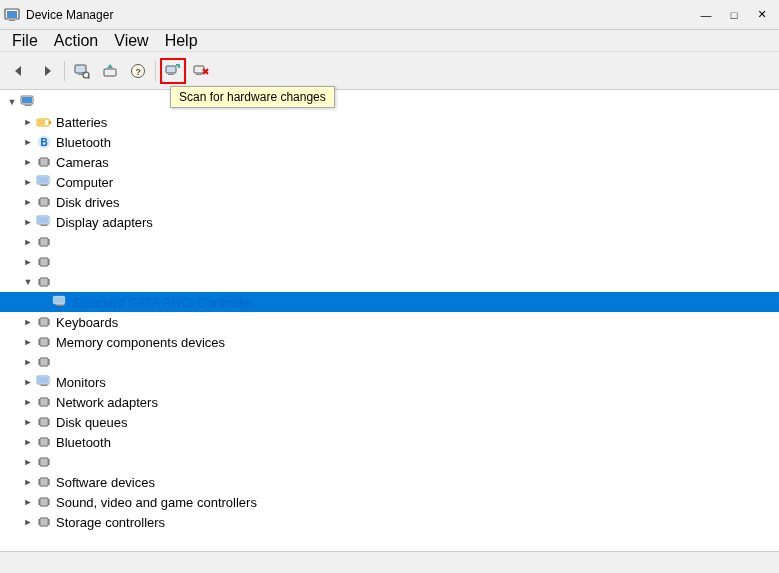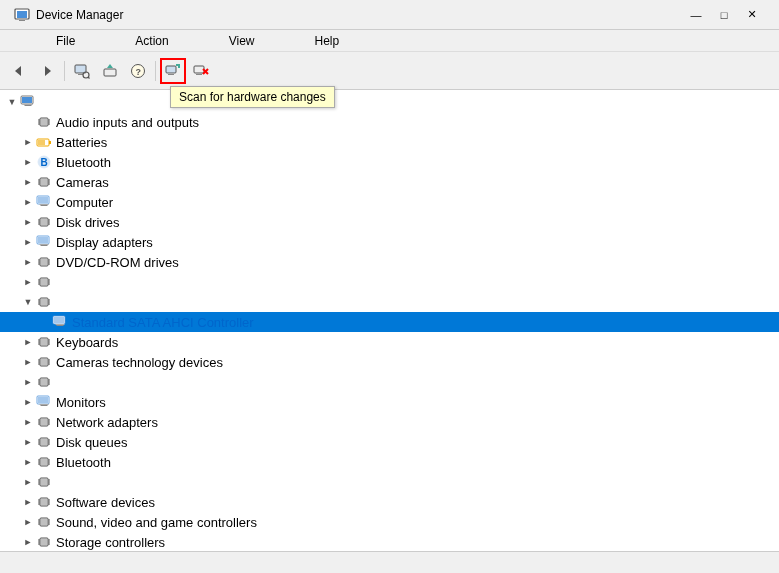--- a/index.html
+++ b/index.html
@@ -13,21 +13,21 @@
       display: flex;
       flex-direction: column;
     }
 
     
     .title-bar {
       display: flex;
       align-items: center;
       justify-content: space-between;
       background: #f0f0f0;
-      padding: 6px 14px;
+      padding: 6px 4px;
       height: 30px;
       border-bottom: 1px solid #ccc;
     }
     .title-bar-left {
       display: flex;
       align-items: center;
       gap: 6px;
     }
     .title-icon {
       width: 16px;
@@ -58,22 +58,21 @@
       display: flex;
       align-items: center;
       background: #f0f0f0;
       padding: 2px 4px;
       height: 22px;
       border-bottom: 1px solid #ddd;
     }
     .menu-item {
       padding: 2px 8px;
       cursor: pointer;
-      font-size: 12px;
-      margin-left: 44px;
+      font-size: 16px;
     }
 
     
     .toolbar {
       display: flex;
       align-items: center;
       background: #f0f0f0;
       padding: 3px 6px;
       height: 38px;
       border-bottom: 1px solid #ccc;
@@ -301,37 +300,20 @@
         <rect x="2" y="3" width="10" height="6" fill="#4a90d9"></rect>
         <rect x="4.5" y="11" width="7" height="1" fill="#888"></rect>
         <rect x="3.5" y="10" width="9" height="1" fill="#aaa"></rect>
       </svg>
     </div>
   </div>
 
   <div id="tree-items-container">
       <div class="tree-item">
     <div class="tree-indent" style="width:20px;"></div>
-    <div class="tree-arrow"></div>
-    <div class="tree-icon icon-audio">
-          <svg width="16" height="16" viewBox="0 0 16 16">
-      <rect x="4" y="4" width="8" height="8" rx="1" stroke="#555" stroke-width="1" fill="#eee"></rect>
-      <rect x="5" y="5" width="6" height="6" fill="#555" opacity="0.3"></rect>
-      <line x1="2" y1="6" x2="4" y2="6" stroke="#555" stroke-width="1"></line>
-      <line x1="2" y1="8" x2="4" y2="8" stroke="#555" stroke-width="1"></line>
-      <line x1="2" y1="10" x2="4" y2="10" stroke="#555" stroke-width="1"></line>
-      <line x1="12" y1="6" x2="14" y2="6" stroke="#555" stroke-width="1"></line>
-      <line x1="12" y1="8" x2="14" y2="8" stroke="#555" stroke-width="1"></line>
-      <line x1="12" y1="10" x2="14" y2="10" stroke="#555" stroke-width="1"></line>
-    </svg>
-        </div>
-    <span class="tree-label">Audio inputs and outputs</span>
-  </div>
-      <div class="tree-item">
-    <div class="tree-indent" style="width:20px;"></div>
     <div class="tree-arrow">►</div>
     <div class="tree-icon icon-battery">
           <svg width="16" height="16" viewBox="0 0 16 16">
       <rect x="1" y="5" width="12" height="7" rx="1" stroke="#f0a800" stroke-width="1" fill="none"></rect>
       <rect x="13" y="7" width="2" height="3" fill="#f0a800"></rect>
       <rect x="2" y="6" width="7" height="5" fill="#f0a800" opacity="0.6"></rect>
     </svg>
         </div>
     <span class="tree-label">Batteries</span>
   </div>
@@ -414,21 +396,20 @@
       <rect x="4" y="4" width="8" height="8" rx="1" stroke="#555" stroke-width="1" fill="#eee"></rect>
       <rect x="5" y="5" width="6" height="6" fill="#555" opacity="0.3"></rect>
       <line x1="2" y1="6" x2="4" y2="6" stroke="#555" stroke-width="1"></line>
       <line x1="2" y1="8" x2="4" y2="8" stroke="#555" stroke-width="1"></line>
       <line x1="2" y1="10" x2="4" y2="10" stroke="#555" stroke-width="1"></line>
       <line x1="12" y1="6" x2="14" y2="6" stroke="#555" stroke-width="1"></line>
       <line x1="12" y1="8" x2="14" y2="8" stroke="#555" stroke-width="1"></line>
       <line x1="12" y1="10" x2="14" y2="10" stroke="#555" stroke-width="1"></line>
     </svg>
         </div>
-    <span class="tree-label">DVD/CD-ROM drives</span>
   </div>
       <div class="tree-item">
     <div class="tree-indent" style="width:20px;"></div>
     <div class="tree-arrow">►</div>
     <div class="tree-icon icon-human">
           <svg width="16" height="16" viewBox="0 0 16 16">
       <rect x="4" y="4" width="8" height="8" rx="1" stroke="#555" stroke-width="1" fill="#eee"></rect>
       <rect x="5" y="5" width="6" height="6" fill="#555" opacity="0.3"></rect>
       <line x1="2" y1="6" x2="4" y2="6" stroke="#555" stroke-width="1"></line>
       <line x1="2" y1="8" x2="4" y2="8" stroke="#555" stroke-width="1"></line>
@@ -493,21 +474,21 @@
       <rect x="4" y="4" width="8" height="8" rx="1" stroke="#555" stroke-width="1" fill="#eee"></rect>
       <rect x="5" y="5" width="6" height="6" fill="#555" opacity="0.3"></rect>
       <line x1="2" y1="6" x2="4" y2="6" stroke="#555" stroke-width="1"></line>
       <line x1="2" y1="8" x2="4" y2="8" stroke="#555" stroke-width="1"></line>
       <line x1="2" y1="10" x2="4" y2="10" stroke="#555" stroke-width="1"></line>
       <line x1="12" y1="6" x2="14" y2="6" stroke="#555" stroke-width="1"></line>
       <line x1="12" y1="8" x2="14" y2="8" stroke="#555" stroke-width="1"></line>
       <line x1="12" y1="10" x2="14" y2="10" stroke="#555" stroke-width="1"></line>
     </svg>
         </div>
-    <span class="tree-label">Cameras technology devices</span>
+    <span class="tree-label">Memory components devices</span>
   </div>
       <div class="tree-item">
     <div class="tree-indent" style="width:20px;"></div>
     <div class="tree-arrow">►</div>
     <div class="tree-icon icon-mice">
           <svg width="16" height="16" viewBox="0 0 16 16">
       <rect x="4" y="4" width="8" height="8" rx="1" stroke="#555" stroke-width="1" fill="#eee"></rect>
       <rect x="5" y="5" width="6" height="6" fill="#555" opacity="0.3"></rect>
       <line x1="2" y1="6" x2="4" y2="6" stroke="#555" stroke-width="1"></line>
       <line x1="2" y1="8" x2="4" y2="8" stroke="#555" stroke-width="1"></line>

